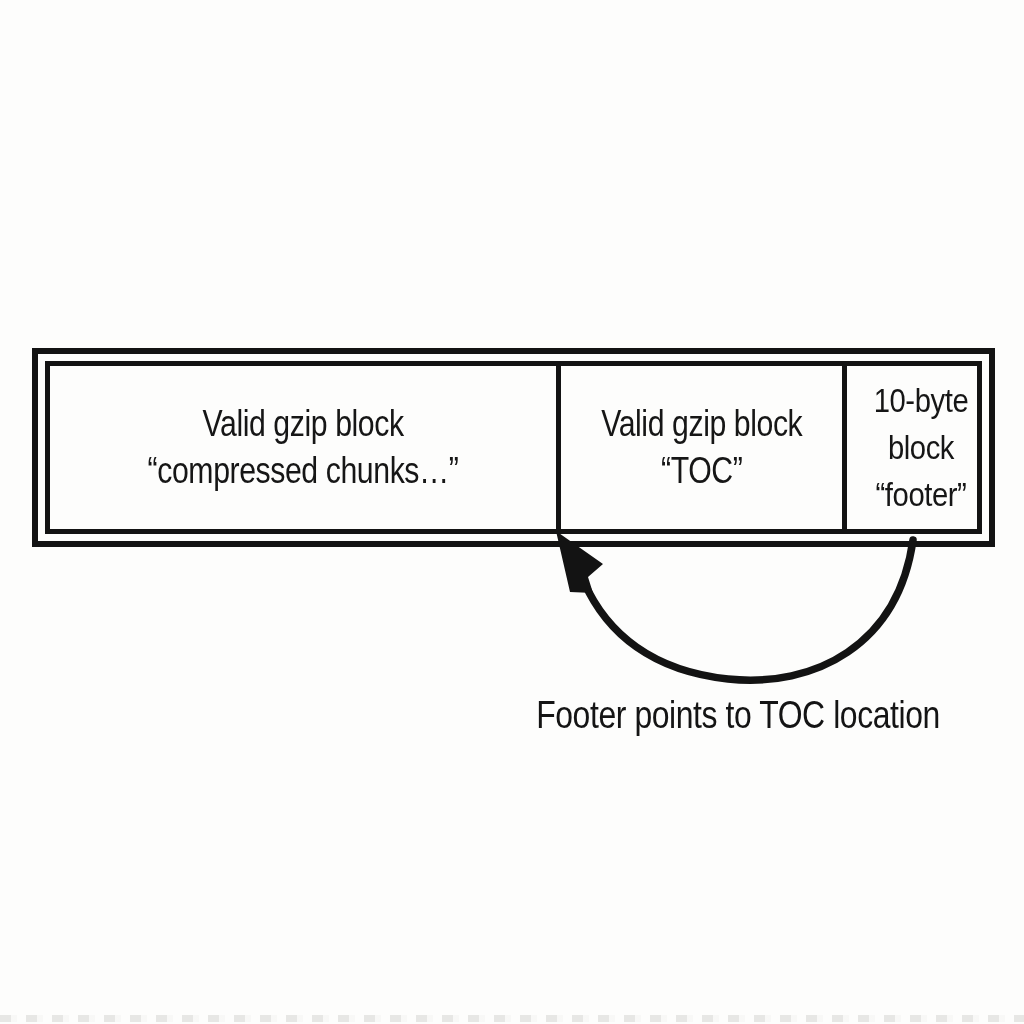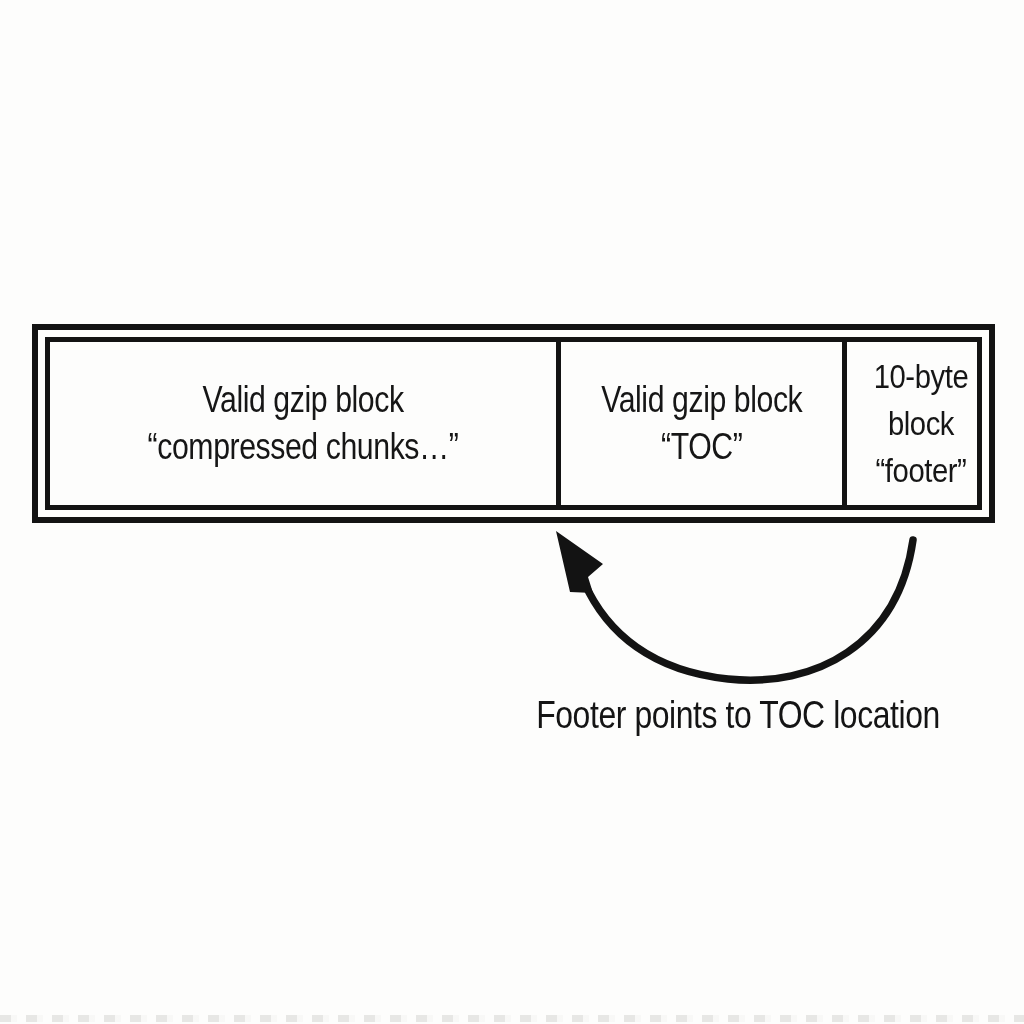--- a/index.html
+++ b/index.html
@@ -14,21 +14,21 @@
     background: #fdfdfc;
     overflow: hidden;
     font-family: "Liberation Sans", sans-serif;
     color: #161616;
   }
 
   
   .outer-box {
     position: absolute;
     left: 32px;
-    top: 324px;
+    top: 348px;
     width: 963px;
     height: 199px;
     box-sizing: border-box;
     border: 6px solid #131313;
     padding: 7px 7px;
     background: #fdfdfc;
   }
   .inner-box {
     width: 100%;
     height: 100%;

